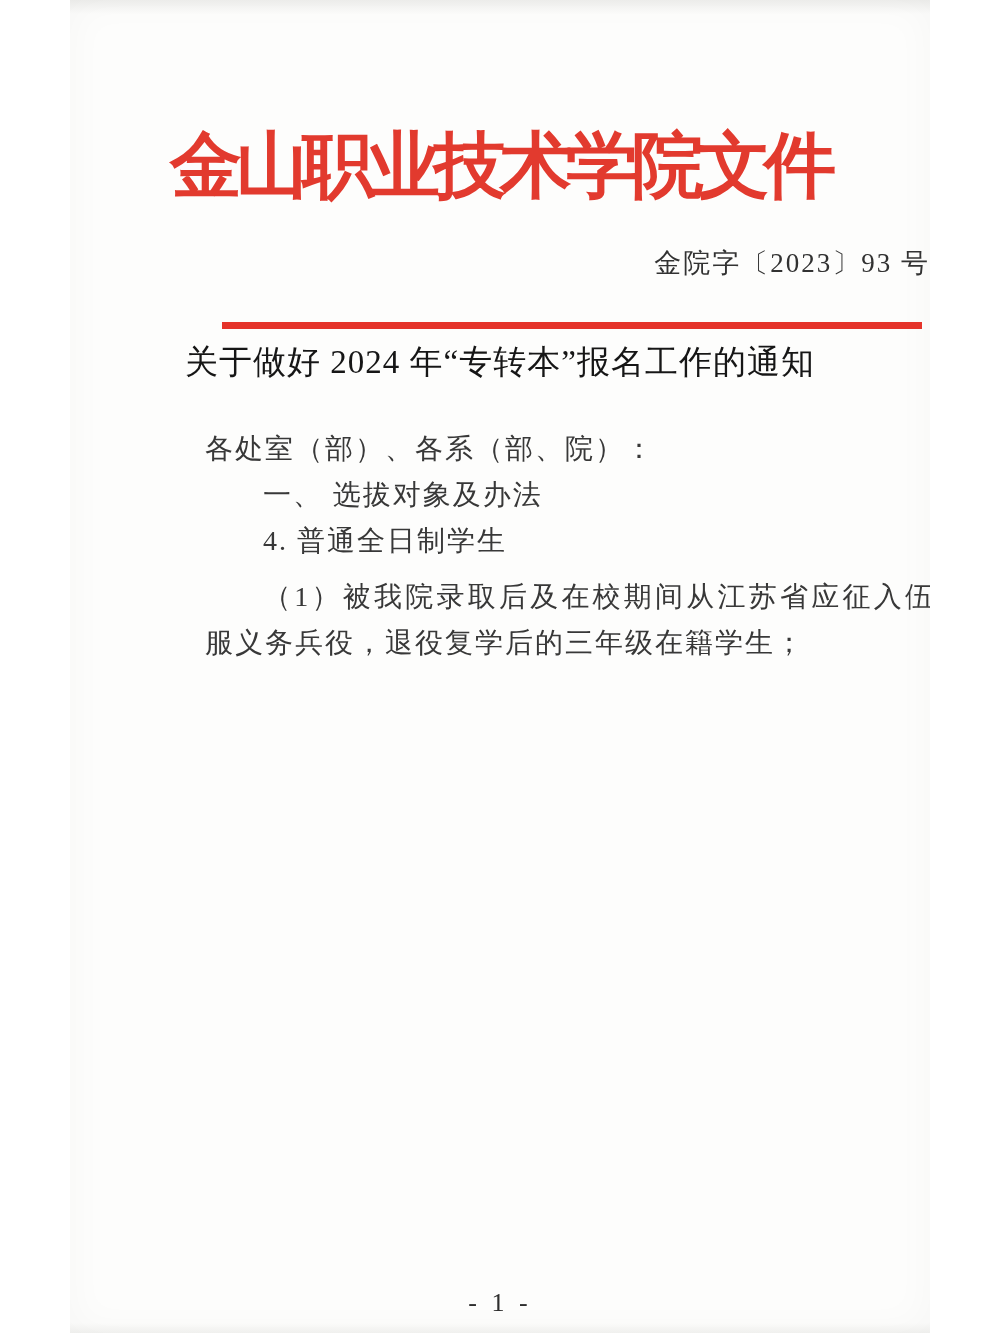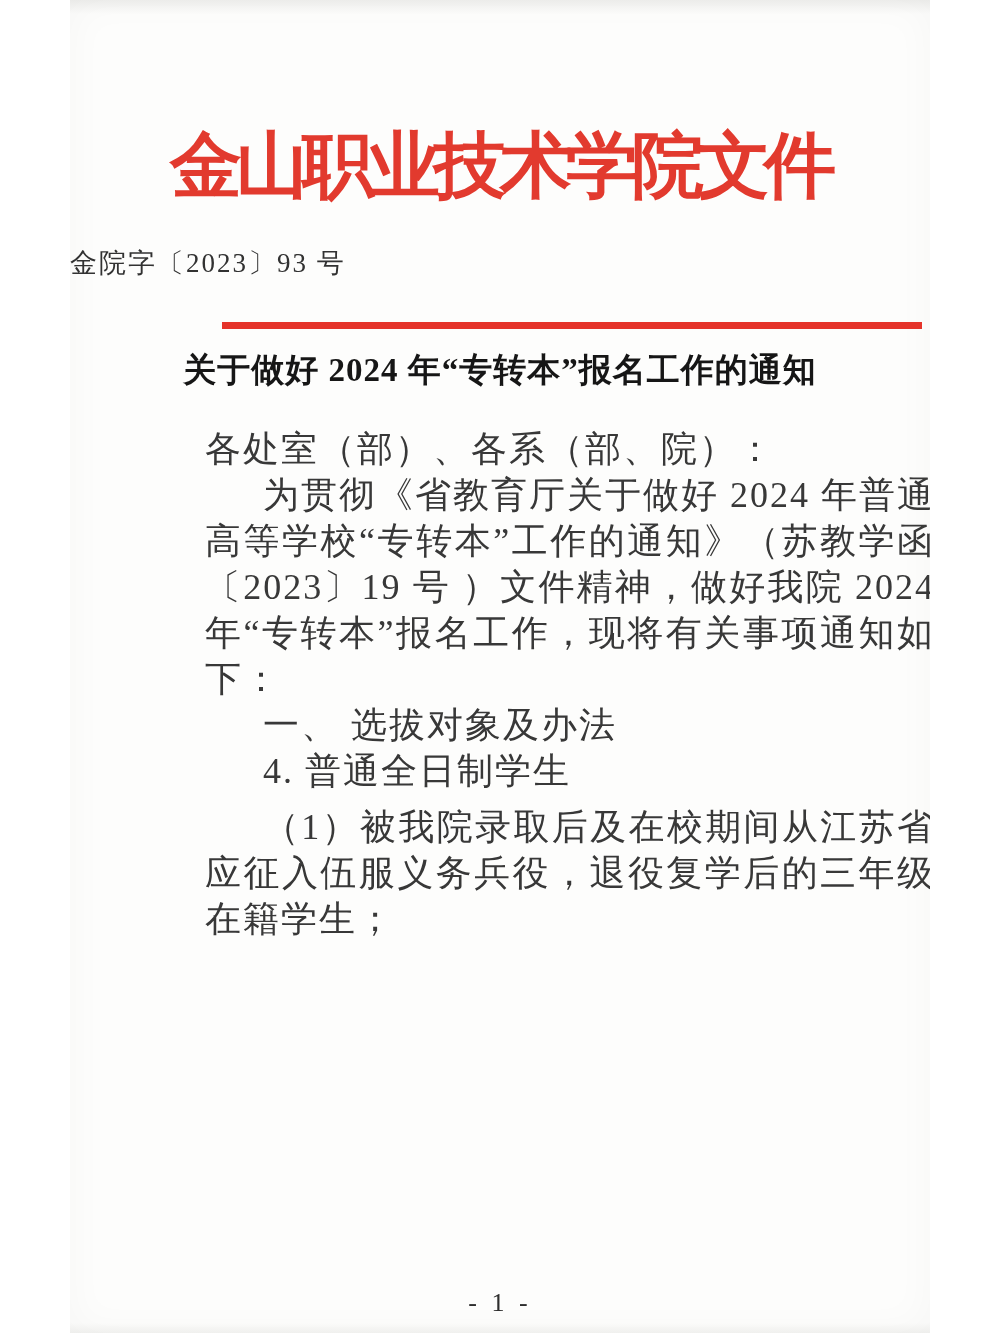--- a/index.html
+++ b/index.html
@@ -36,61 +36,61 @@
     font-weight: 700;
     letter-spacing: -6px;
     color: #e23a2e;
     white-space: nowrap;
   }
   .doc-number {
     position: absolute;
     top: 246px;
     left: 0;
     right: 0;
-    text-align: left;
+    text-align: right;
     font-size: 27px;
     line-height: 34px;
     letter-spacing: 2px;
     color: #323232;
   }
   .red-rule {
     position: absolute;
     top: 322px;
     left: 152px;
     width: 700px;
     height: 7px;
     background: #e5332a;
   }
 
   
   .notice-title {
     position: absolute;
     top: 340px;
     left: 0;
     right: 0;
-    margin: 8px;
+    margin: 0;
     text-align: center;
     font-size: 33px;
     line-height: 44px;
-    font-weight: 700;
+    font-weight: 400;
     letter-spacing: 1px;
     color: #161616;
     white-space: nowrap;
   }
 
   
   .doc-body {
     position: absolute;
     top: 426px;
     left: 135px;
     width: 730px;
   }
   .doc-body p {
     margin: 0;
-    font-size: 36px;
+    font-size: 28px;
     line-height: 46px;
     letter-spacing: 2px;
     text-align: justify;
     color: #383838;
   }
   .indent { text-indent: 58px; }
   .section-heading {
     font-family: "Liberation Sans", "DejaVu Sans", sans-serif;
     font-weight: 400;
     color: #1f1f1f;
@@ -122,21 +122,20 @@
   <div class="doc-number">金院字〔2023〕93 号</div>
 
   <div class="red-rule"></div>
 
   <h2 class="notice-title">关于做好 2024 年“专转本”报名工作的通知</h2>
 
   <div class="doc-body">
 
     <p class="salutation">各处室（部）、各系（部、院）：</p>
 
-    <p class="indent">为贯彻《省教育厅关于做好 2024 年普通高等学校“专转本”工作的通知》（苏教学函〔2023〕19 号 ）文件精神，做好我院 2024 年“专转本”报名工作，现将有关事项通知如下：</p>
 
     <p class="section-heading indent">一、 选拔对象及办法</p>
 
     <p class="indent">4. 普通全日制学生</p>
 
 
 
 
     <p class="indent mt-med">（1）被我院录取后及在校期间从江苏省应征入伍服义务兵役，退役复学后的三年级在籍学生；</p>
 

